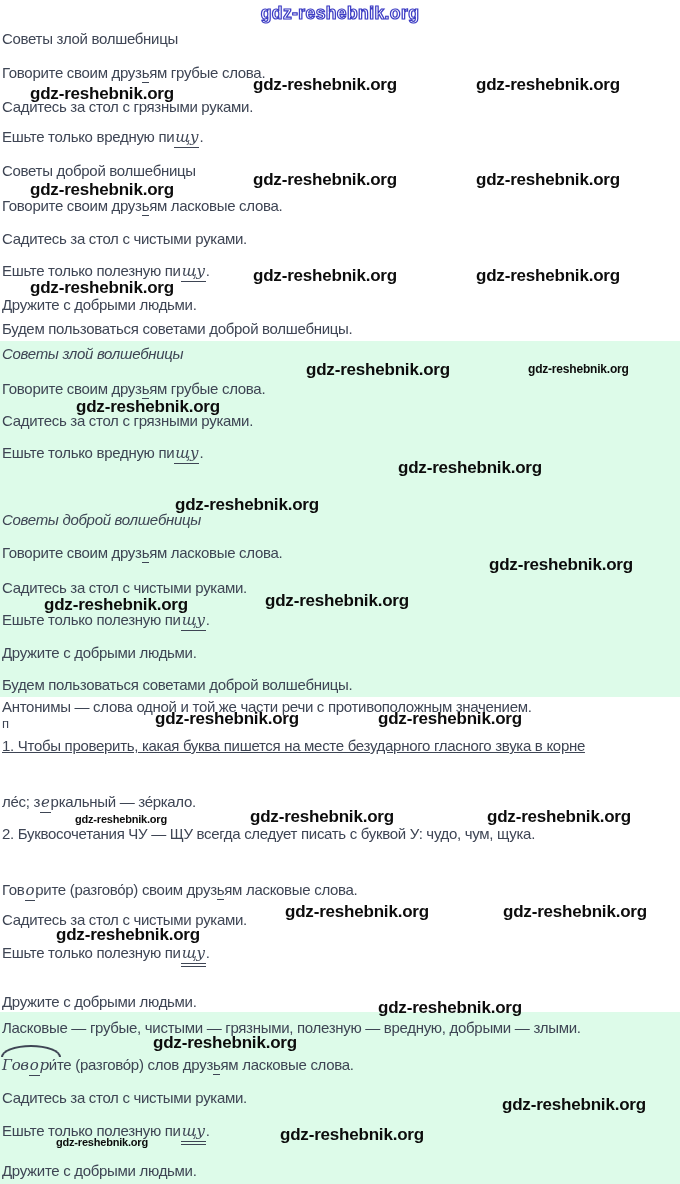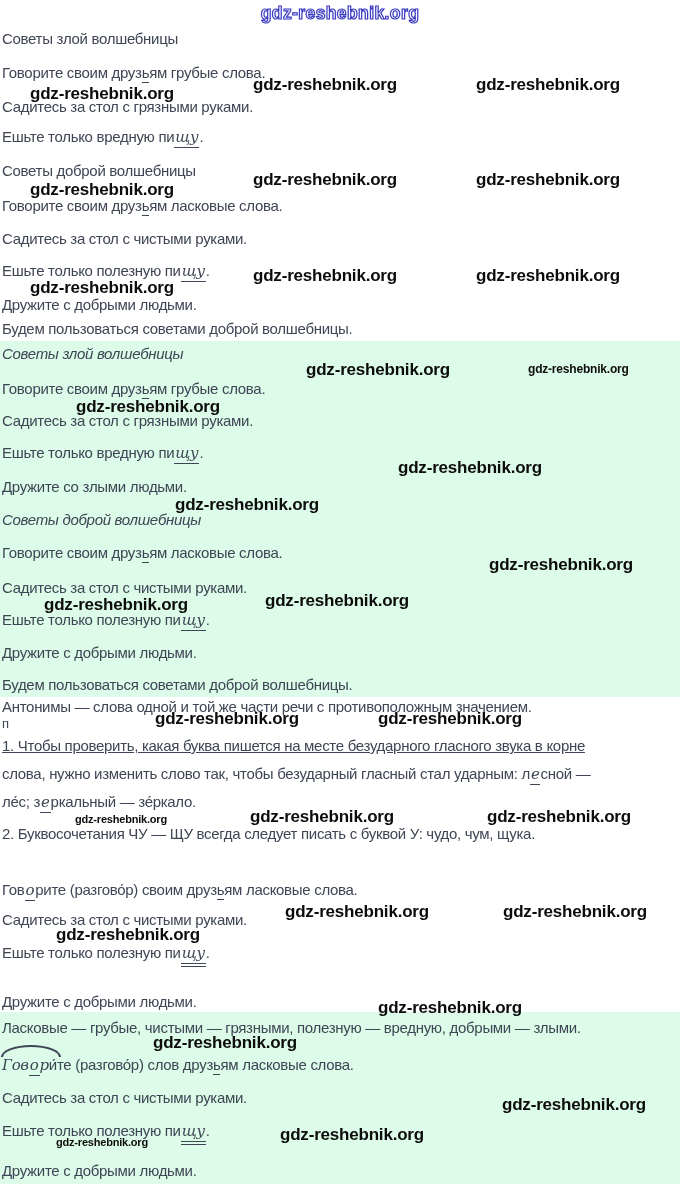--- a/index.html
+++ b/index.html
@@ -42,31 +42,29 @@
     <div class="line" style="left: 2px; top: 162px;"><span>Советы доброй волшебницы</span></div>
     <div class="line" style="left: 2px; top: 197px;"><span>Говорите своим друз</span><span class="s-u">ь</span><span>ям ласковые слова.</span></div>
     <div class="line" style="left: 2px; top: 230px;"><span>Садитесь за стол с чистыми руками.</span></div>
     <div class="line" style="left: 2px; top: 262px;"><span>Ешьте только полезную пи</span><span class="s-iu">щу</span><span>.</span></div>
     <div class="line" style="left: 2px; top: 296px;"><span>Дружите с добрыми людьми.</span></div>
     <div class="line" style="left: 2px; top: 320px;"><span>Будем пользоваться советами доброй волшебницы.</span></div>
     <div class="line it" style="left: 2px; top: 345px;"><span>Советы злой волшебницы</span></div>
     <div class="line" style="left: 2px; top: 380px;"><span>Говорите своим друз</span><span class="s-u">ь</span><span>ям грубые слова.</span></div>
     <div class="line" style="left: 2px; top: 412px;"><span>Садитесь за стол с грязными руками.</span></div>
     <div class="line" style="left: 2px; top: 444px;"><span>Ешьте только вредную пи</span><span class="s-iu">щу</span><span>.</span></div>
-    <div class="line" style="left: 2px; top: 478px;"><span>Дружите со злыми людьми.</span></div>
     <div class="line it" style="left: 2px; top: 511px;"><span>Советы доброй волшебницы</span></div>
     <div class="line" style="left: 2px; top: 544px;"><span>Говорите своим друз</span><span class="s-u">ь</span><span>ям ласковые слова.</span></div>
     <div class="line" style="left: 2px; top: 579px;"><span>Садитесь за стол с чистыми руками.</span></div>
     <div class="line" style="left: 2px; top: 611px;"><span>Ешьте только полезную пи</span><span class="s-iu">щу</span><span>.</span></div>
     <div class="line" style="left: 2px; top: 644px;"><span>Дружите с добрыми людьми.</span></div>
     <div class="line" style="left: 2px; top: 676px;"><span>Будем пользоваться советами доброй волшебницы.</span></div>
     <div class="line" style="left: 2px; top: 698px;"><span>Антонимы — слова одной и той же части речи с противоположным значением.</span></div>
     <div class="line" style="left: 2px; top: 717px; font-size: 13px;"><span>п</span></div>
     <div class="line" style="left: 2px; top: 737px; text-decoration: underline;"><span>1. Чтобы проверить, какая буква пишется на месте безударного гласного звука в корне</span></div>
-    <div class="line" style="left: 2px; top: 765px;"><span>слова, нужно изменить слово так, чтобы безударный гласный стал ударным: л</span><span class="s-iu">е</span><span>сной —</span></div>
     <div class="line" style="left: 2px; top: 793px;"><span>ле́с; з</span><span class="s-iu">е</span><span>ркальный — зе́ркало.</span></div>
     <div class="line" style="left: 2px; top: 825px;"><span>2. Буквосочетания ЧУ — ЩУ всегда следует писать с буквой У: чудо, чум, щука.</span></div>
     <div class="line" style="left: 2px; top: 881px;"><span>Гов</span><span class="s-iu">о</span><span>рите (разгово́р) своим друз</span><span class="s-u">ь</span><span>ям ласковые слова.</span></div>
     <div class="line" style="left: 2px; top: 911px;"><span>Садитесь за стол с чистыми руками.</span></div>
     <div class="line" style="left: 2px; top: 944px;"><span>Ешьте только полезную пи</span><span class="s-idu">щу</span><span>.</span></div>
     <div class="line" style="left: 2px; top: 993px;"><span>Дружите с добрыми людьми.</span></div>
     <div class="line" style="left: 2px; top: 1019px;"><span>Ласковые — грубые, чистыми — грязными, полезную — вредную, добрыми — злыми.</span></div>
     <div class="line" style="left: 2px; top: 1056px;"><span class="s-its">Гов</span><span class="s-iu">о</span><span class="s-its">р</span><span>и́те (разгово́р) слов друз</span><span class="s-u">ь</span><span>ям ласковые слова.</span></div>
     <div class="line" style="left: 2px; top: 1089px;"><span>Садитесь за стол с чистыми руками.</span></div>
     <div class="line" style="left: 2px; top: 1122px;"><span>Ешьте только полезную пи</span><span class="s-idu">щу</span><span>.</span></div>

